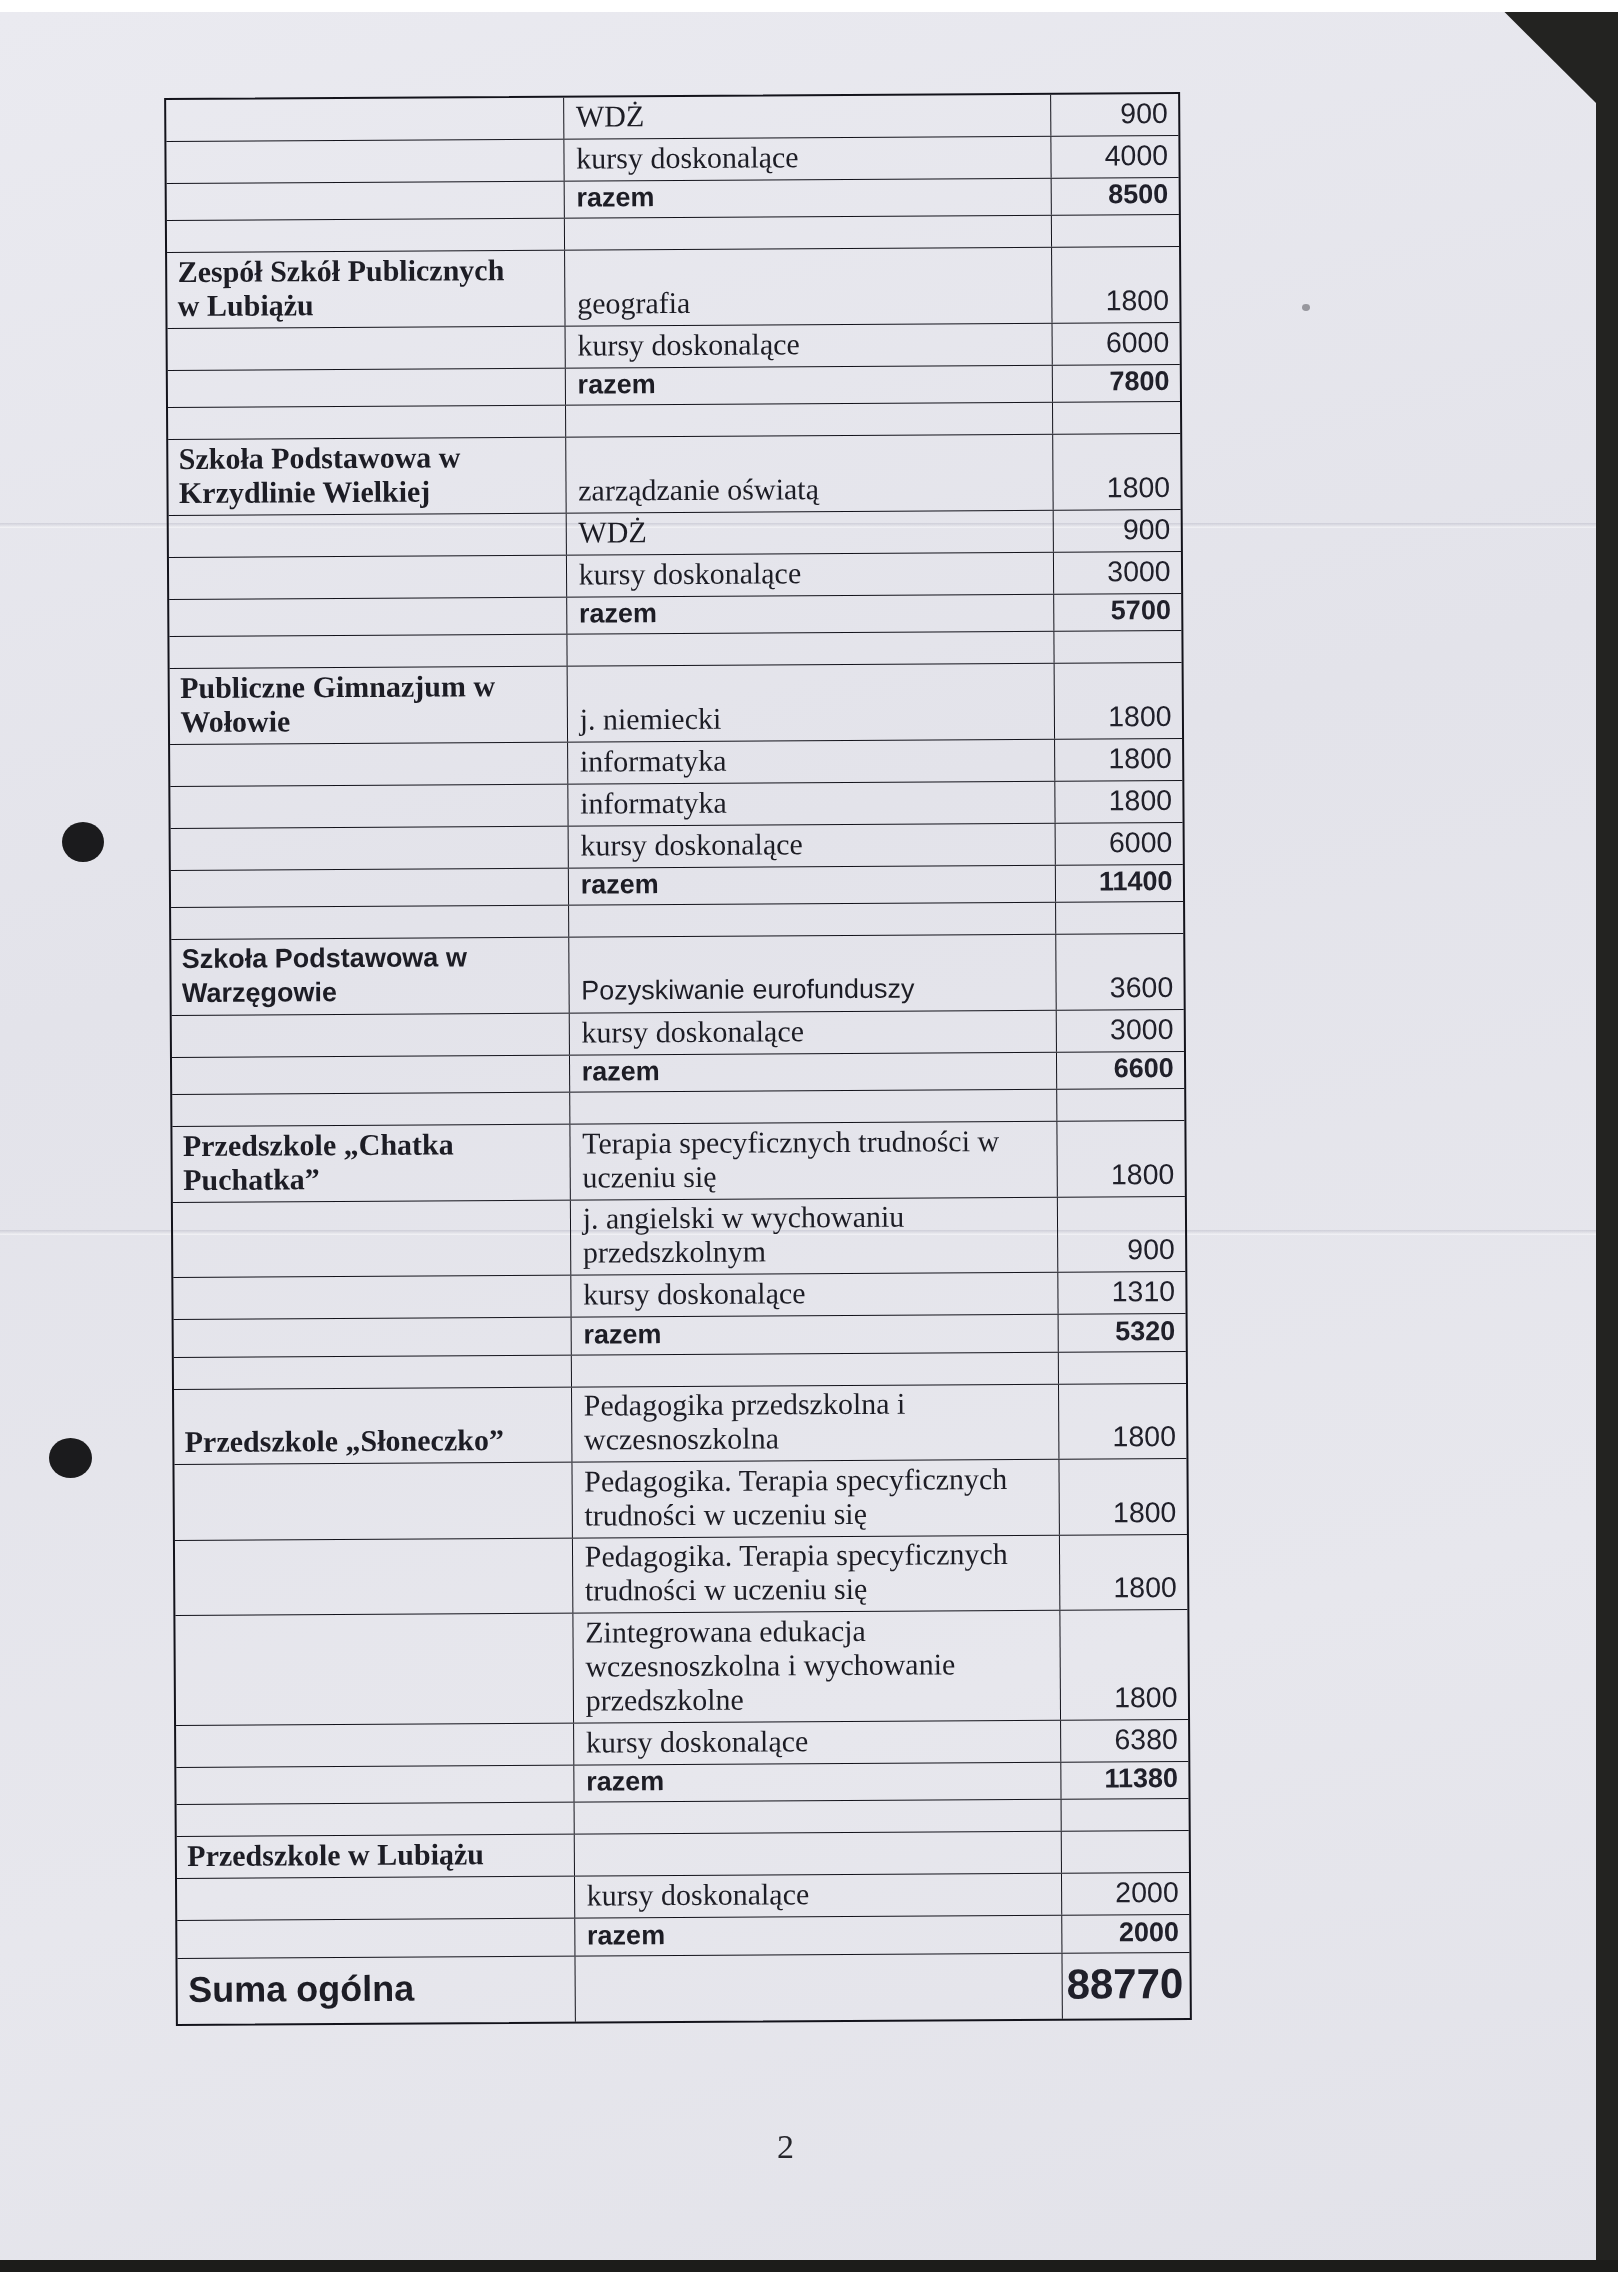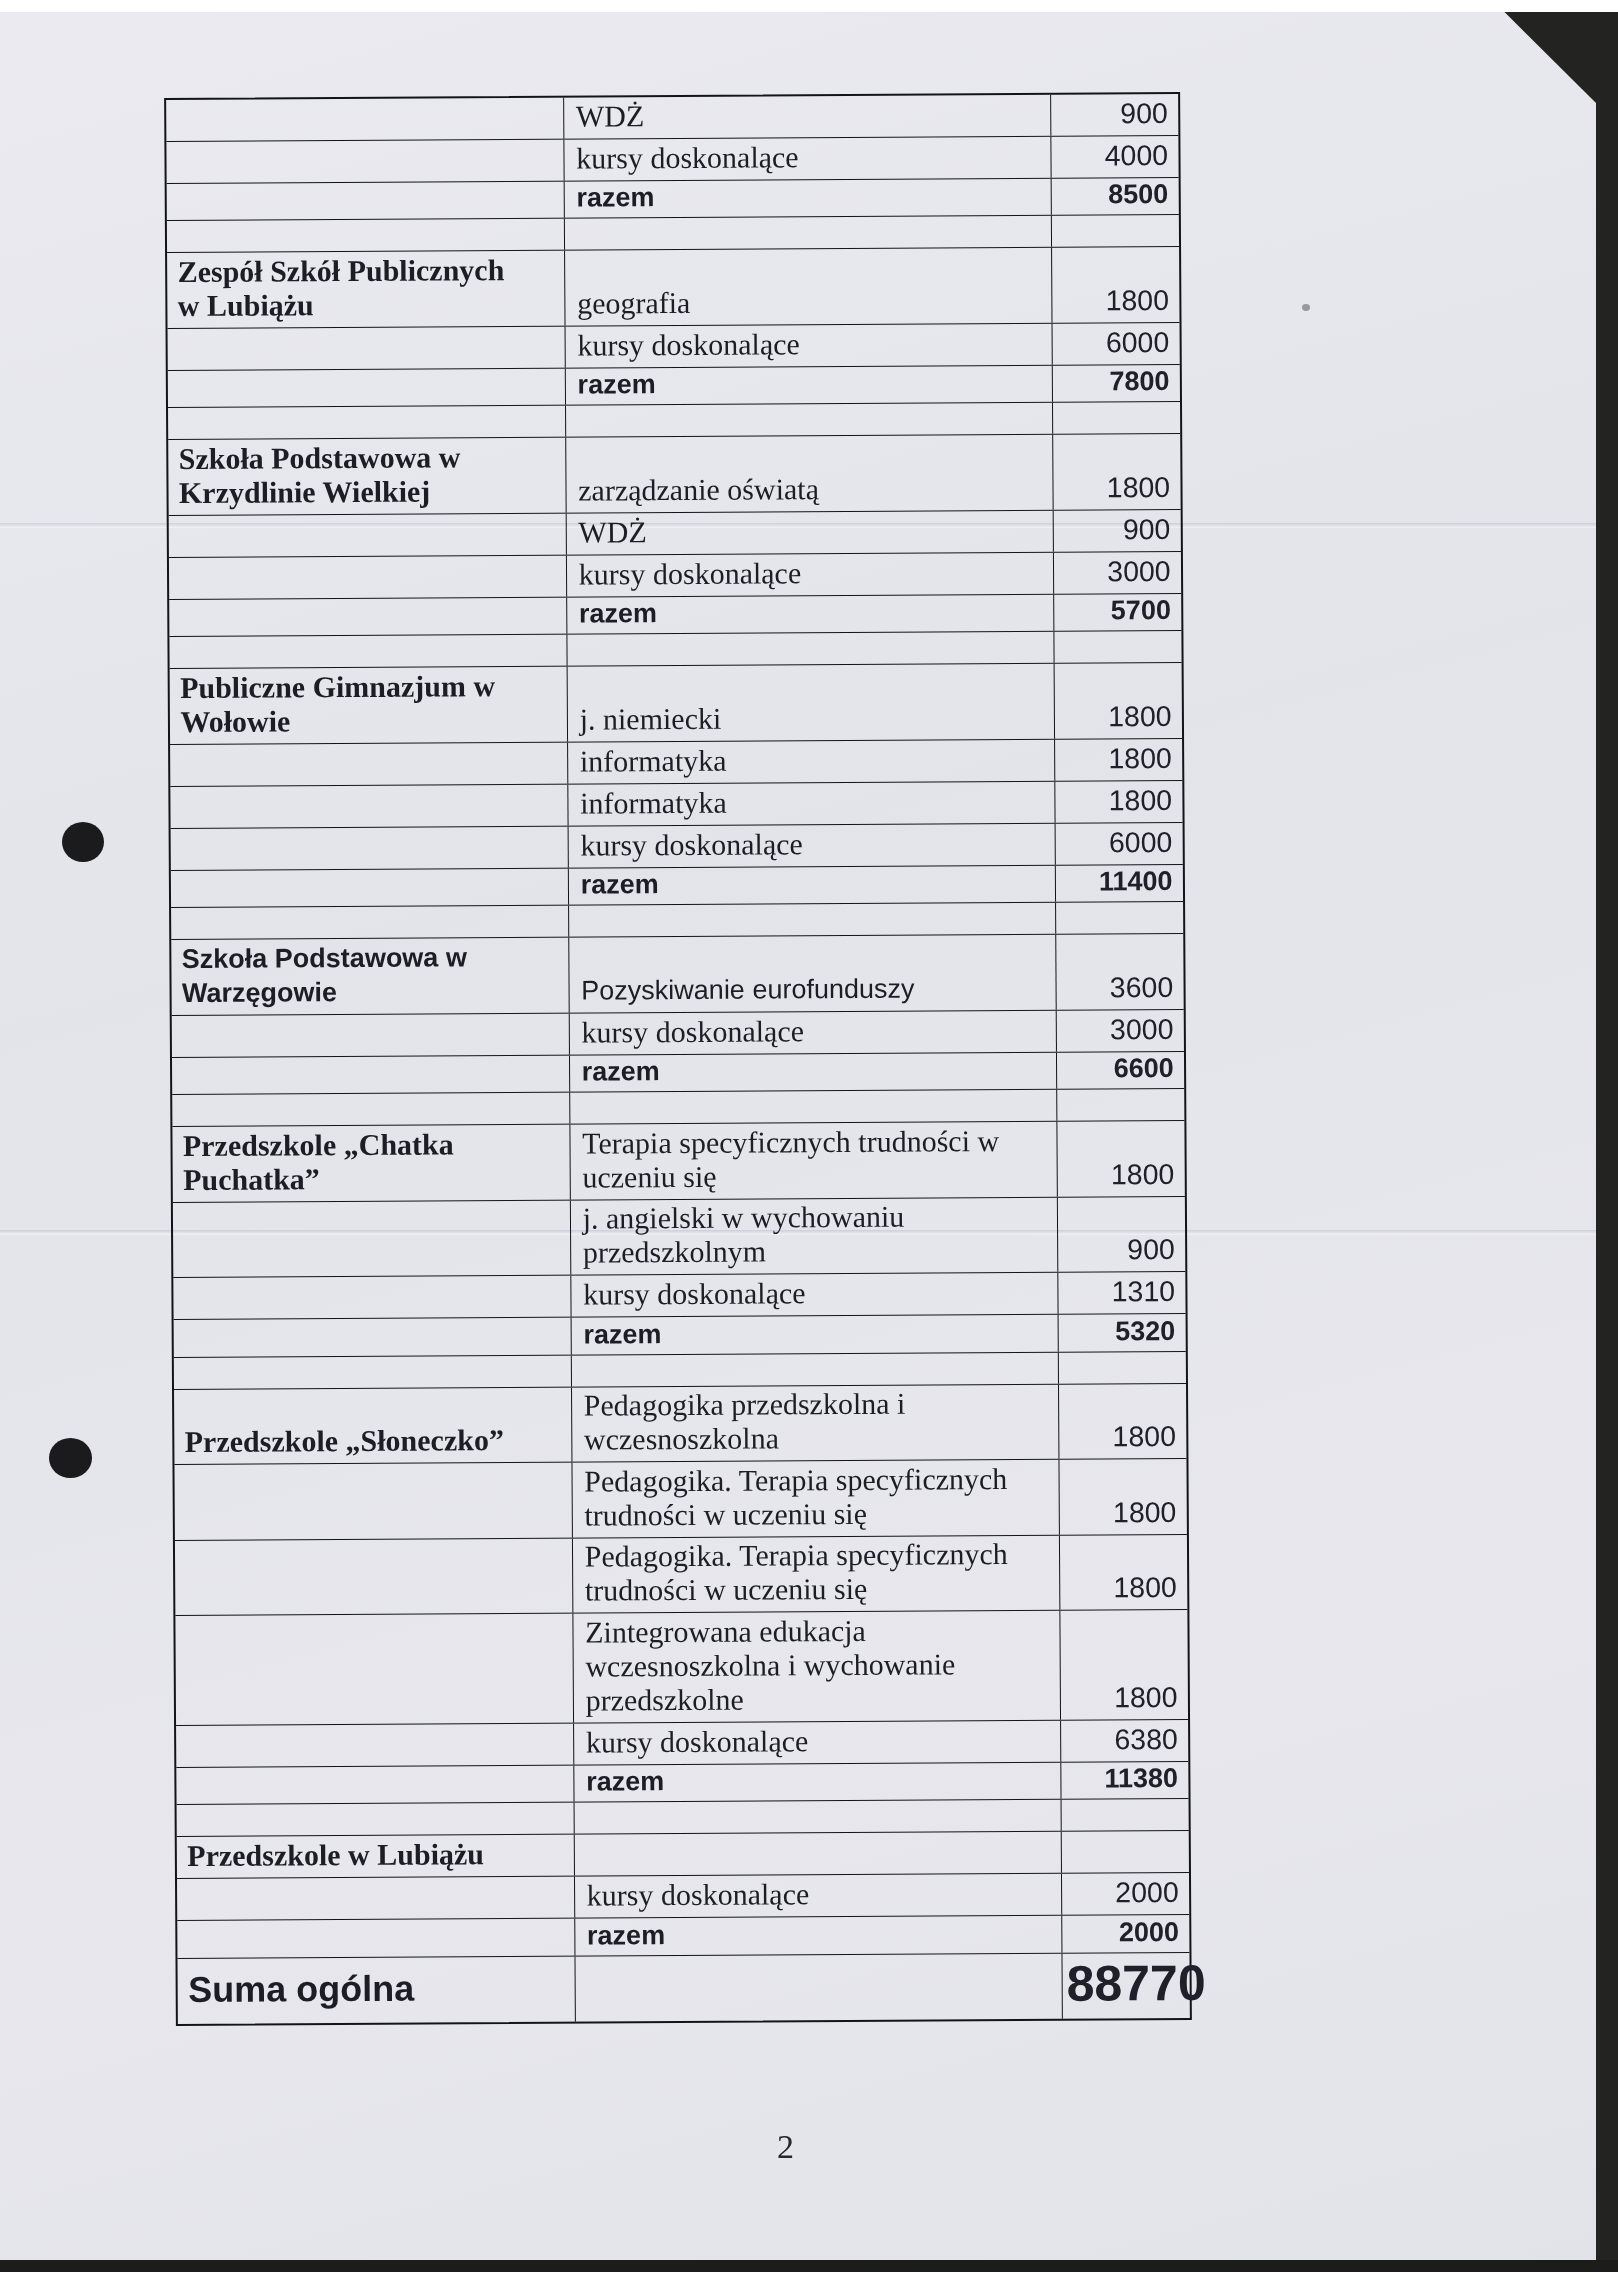--- a/index.html
+++ b/index.html
@@ -50,21 +50,21 @@
             font-family:"Liberation Sans","DejaVu Sans",sans-serif;
             font-weight:bold;font-size:27px;line-height:30px;}
   .row.sans .c-school{font-family:"Liberation Sans","DejaVu Sans",sans-serif;
             font-size:27px;line-height:34px;}
   .row.sans .c-course{font-family:"Liberation Sans","DejaVu Sans",sans-serif;
             font-weight:400;font-size:27px;line-height:34px;}
   .t-total{min-height:65px;}
   .t-total .cell{align-items:center;}
   .t-total .c-school{font-family:"Liberation Sans","DejaVu Sans",sans-serif;
             font-size:36px;line-height:39px;}
-  .t-total .c-amount{font-weight:bold;font-size:50px;line-height:39px;}
+  .t-total .c-amount{font-weight:bold;font-size:42px;line-height:39px;}
 
   .page-number{position:absolute;left:777px;top:2116px;font-size:34px;color:#26262c;
                font-family:"Liberation Serif","DejaVu Serif",serif;}
 </style>
 </head>
 <body>
 
 <div class="page">
 
   <div class="crease crease-1"></div>

